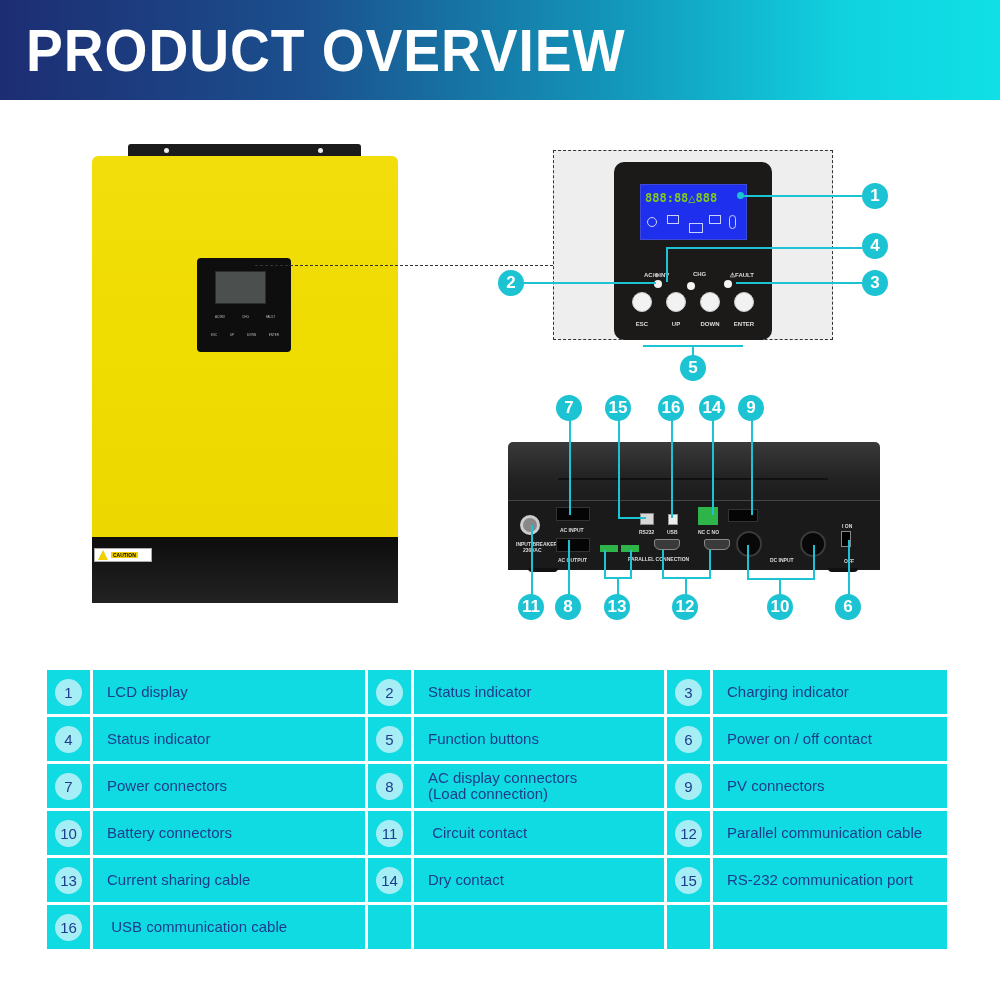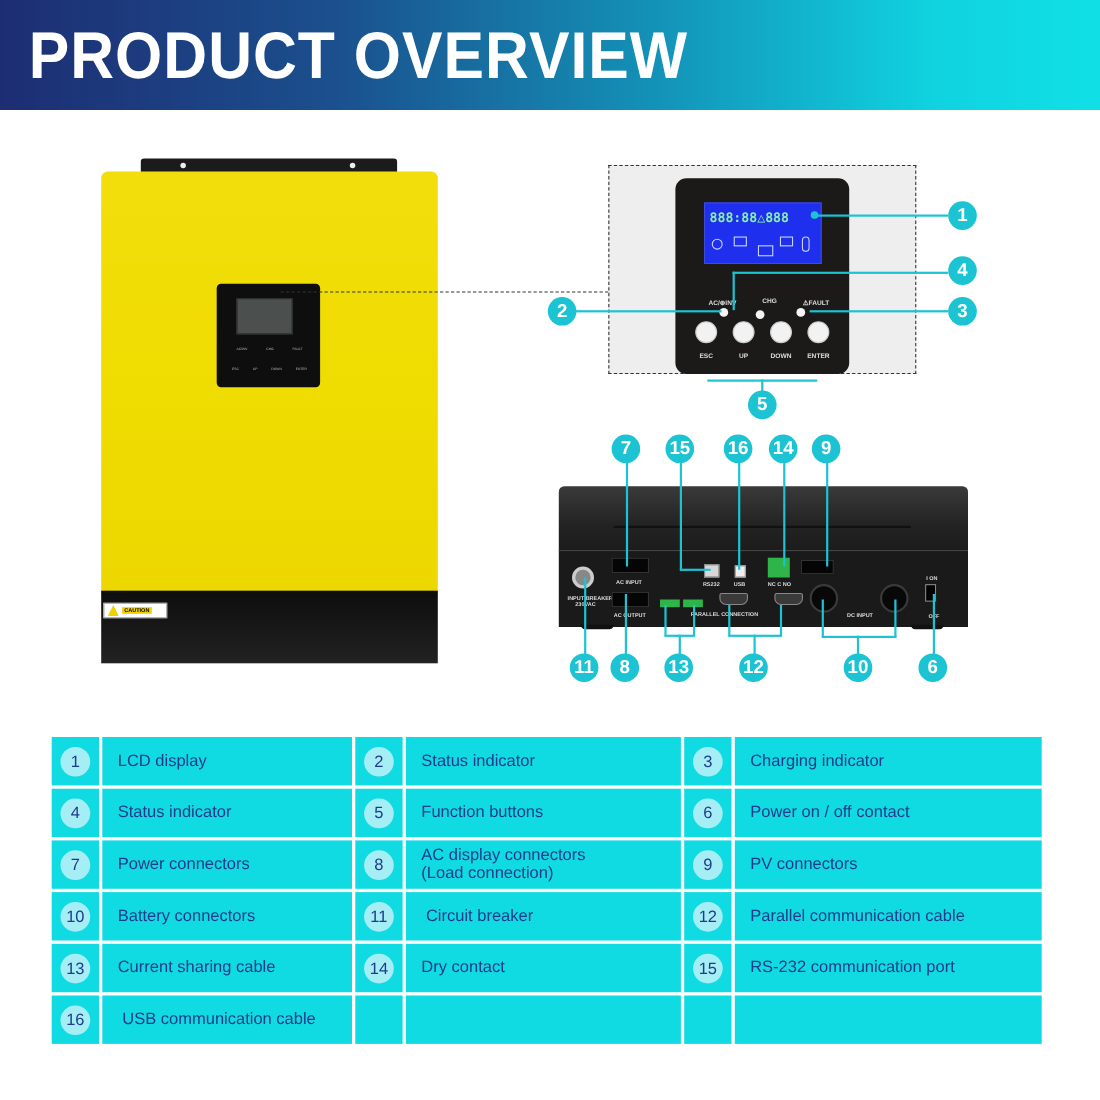--- a/index.html
+++ b/index.html
@@ -57,21 +57,21 @@
     position: absolute; left: 553px; top: 150px; width: 280px; height: 190px;
     background: #eeeeee; border: 1px dashed #333;
   }
   .panel-big {
     position: absolute; left: 614px; top: 162px; width: 158px; height: 178px;
     background: #1c1a18; border-radius: 10px;
   }
   .lcd-big {
     position: absolute; left: 26px; top: 22px; width: 107px; height: 56px;
     background: #1f2fee; border: 1px solid #3d4bd8;
-    color: #86efac; font-family: "DejaVu Sans Mono", monospace; font-size: 12px; font-weight: bold;
+    color: #84cc16; font-family: "DejaVu Sans Mono", monospace; font-size: 12px; font-weight: bold;
     overflow: hidden;
   }
   .lcd-big .row1 { position: absolute; left: 4px; top: 6px; letter-spacing: 0px; white-space: nowrap; }
   .lcd-big .row-icons { position: absolute; left: 6px; top: 28px; width: 96px; height: 22px; }
   .lcd-big .ico { position: absolute; border: 1px solid #c8d4ff; }
   .status-leds {
     position: absolute; left: 30px; top: 109px; width: 110px; display: flex; justify-content: space-between;
     font-size: 6px; color: #ddd; font-weight: bold;
   }
   .led { position: absolute; width: 8px; height: 8px; border-radius: 50%; background: #f4f4f4; }
@@ -288,21 +288,21 @@
 <div class="callout" style="left:555px;top:594px">8</div>
 <div class="callout" style="left:604px;top:594px">13</div>
 <div class="callout" style="left:672px;top:594px">12</div>
 <div class="callout" style="left:767px;top:594px">10</div>
 <div class="callout" style="left:835px;top:594px">6</div>
 
 <table class="legend-table">
   <tbody>
     <tr>
       <td class="num"><span class="num-badge">1</span></td>
-      <td class="txt" style="width:227px">LCD display</td>
+      <td class="txt" style="width:272px">LCD display</td>
       <td class="num"><span class="num-badge">2</span></td>
       <td class="txt" style="width:250px">Status indicator</td>
       <td class="num"><span class="num-badge">3</span></td>
       <td class="txt">Charging indicator</td>
     </tr>
     <tr>
       <td class="num"><span class="num-badge">4</span></td>
       <td class="txt">Status indicator</td>
       <td class="num"><span class="num-badge">5</span></td>
       <td class="txt">Function buttons</td>
@@ -317,21 +317,21 @@
         <div>AC display connectors</div>
         <div>(Load connection)</div>
       </td>
       <td class="num"><span class="num-badge">9</span></td>
       <td class="txt">PV connectors</td>
     </tr>
     <tr>
       <td class="num"><span class="num-badge">10</span></td>
       <td class="txt">Battery connectors</td>
       <td class="num"><span class="num-badge">11</span></td>
-      <td class="txt" style="white-space:pre"> Circuit breaker</td>
+      <td class="txt" style="white-space:pre"> Circuit contact</td>
       <td class="num"><span class="num-badge">12</span></td>
       <td class="txt">Parallel communication cable</td>
     </tr>
     <tr>
       <td class="num"><span class="num-badge">13</span></td>
       <td class="txt">Current sharing cable</td>
       <td class="num"><span class="num-badge">14</span></td>
       <td class="txt">Dry contact</td>
       <td class="num"><span class="num-badge">15</span></td>
       <td class="txt">RS-232 communication port</td>

